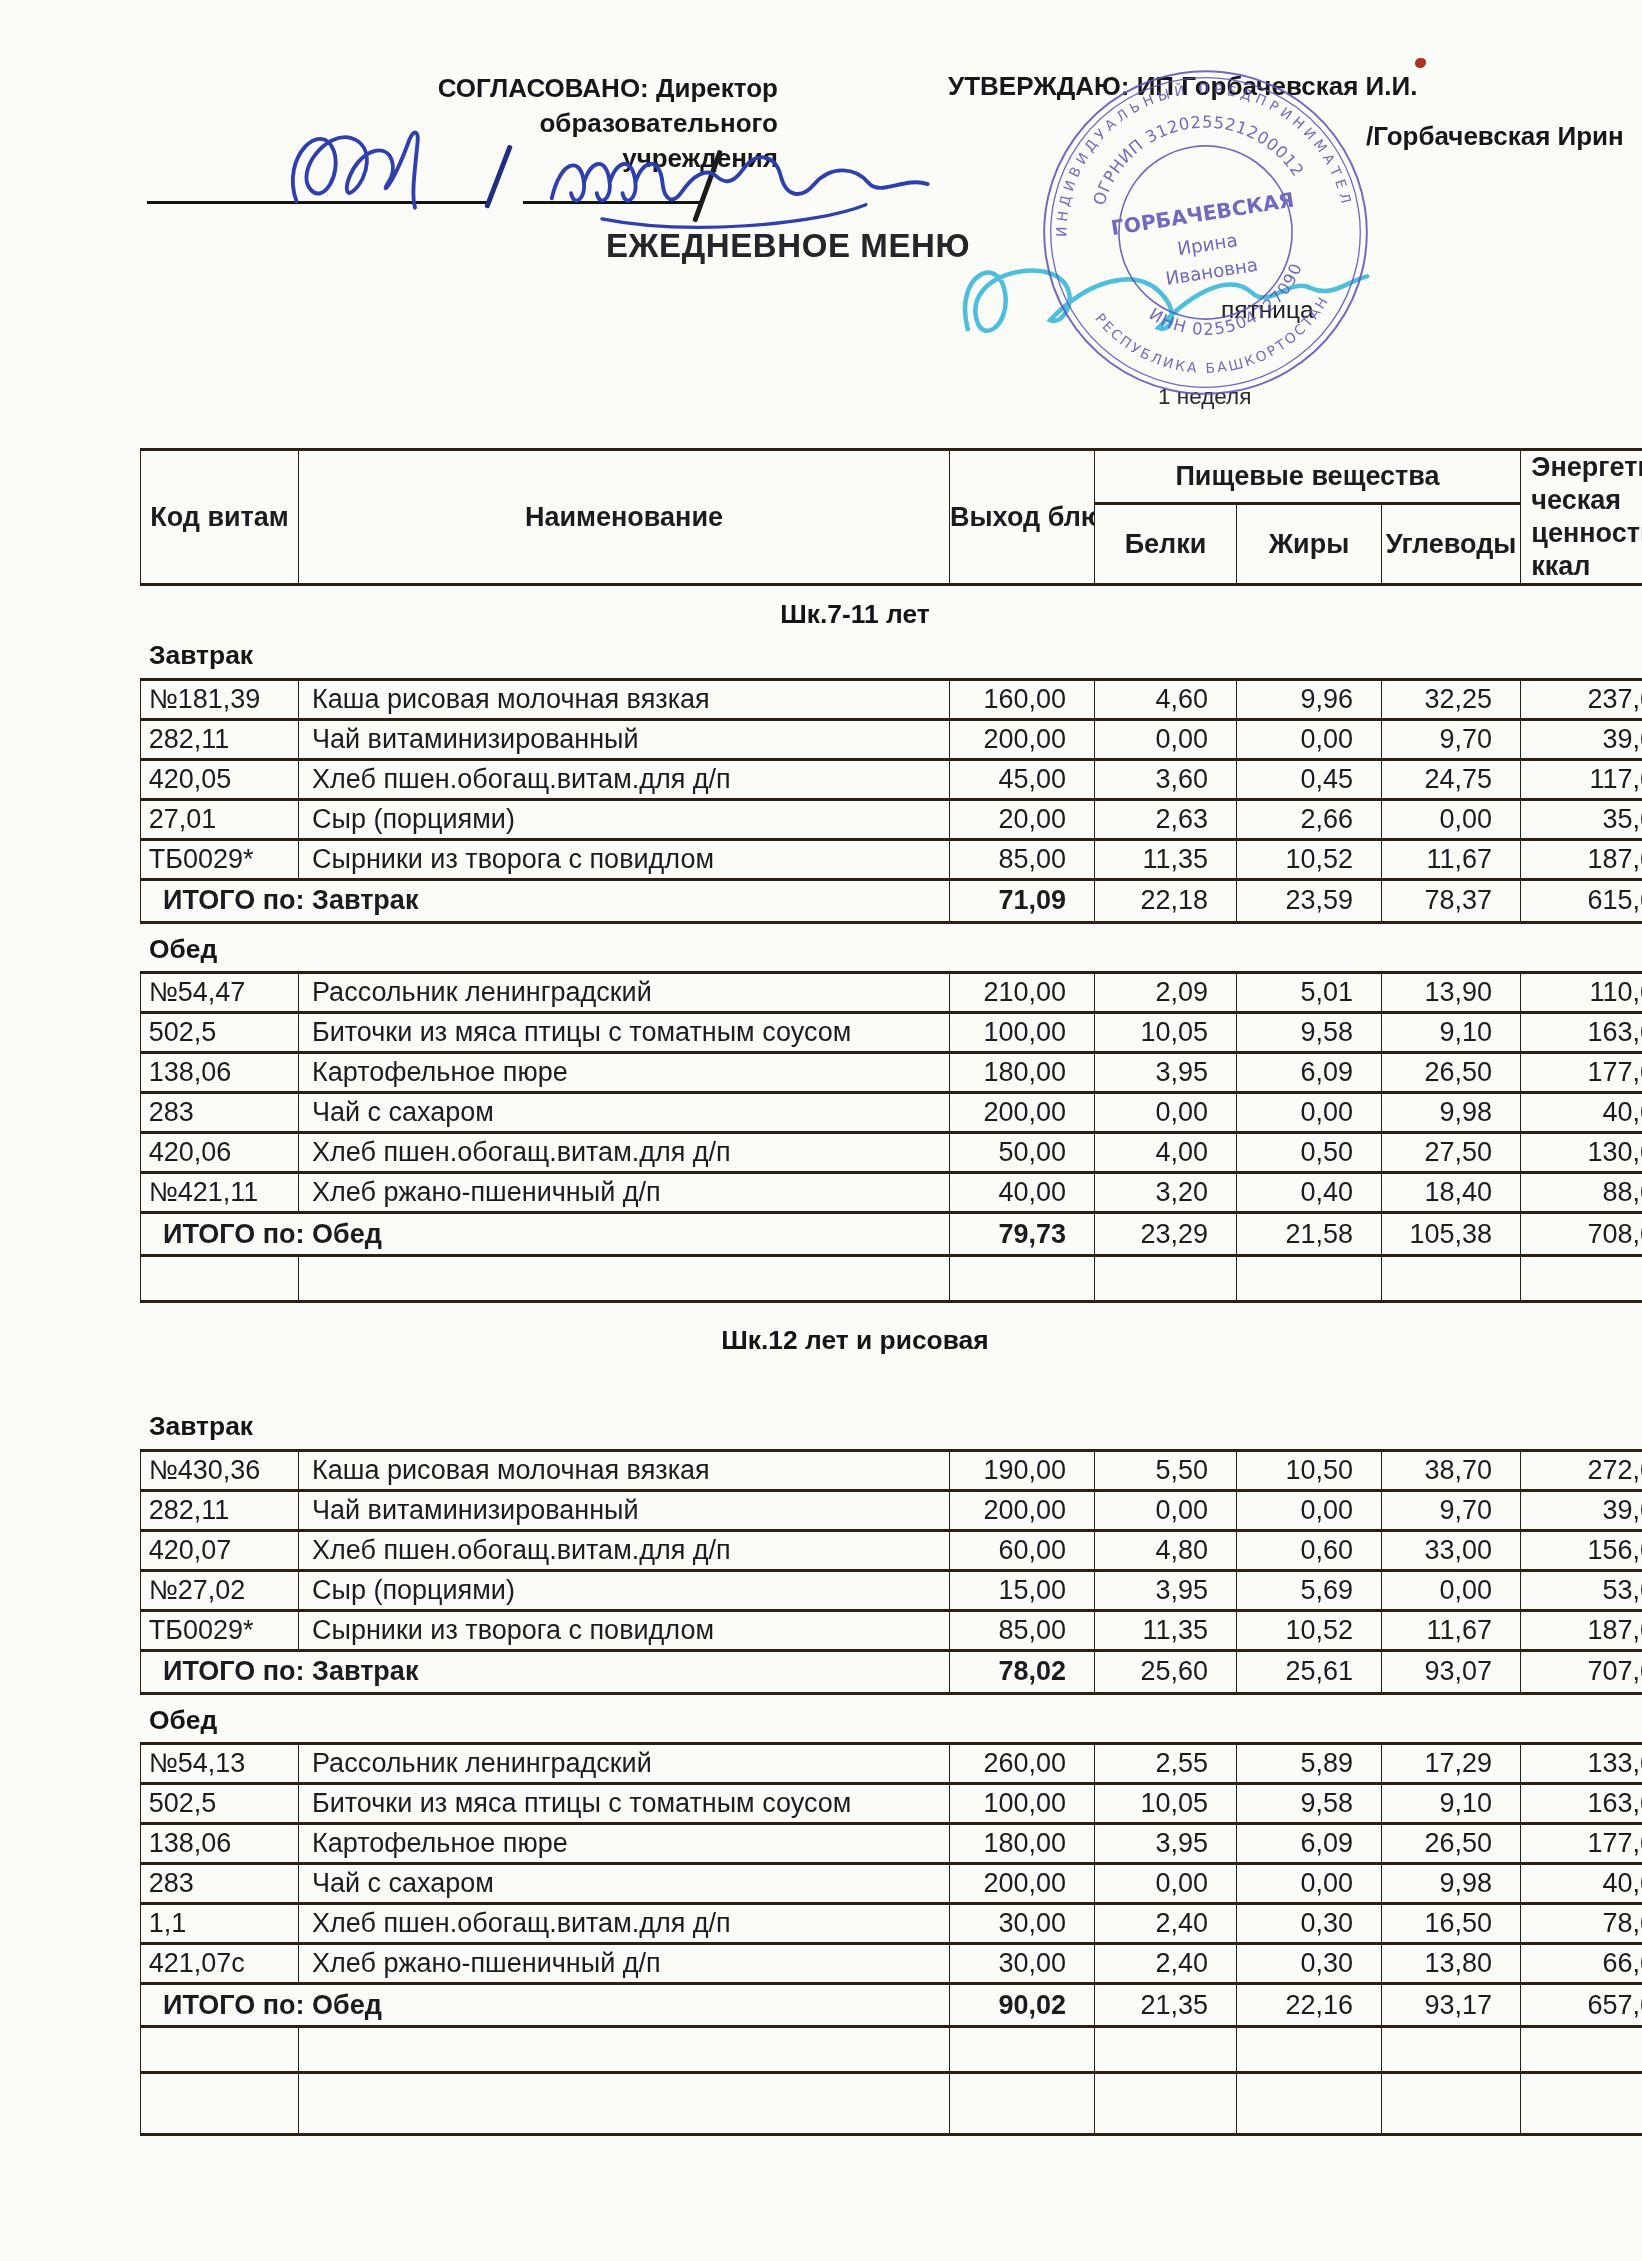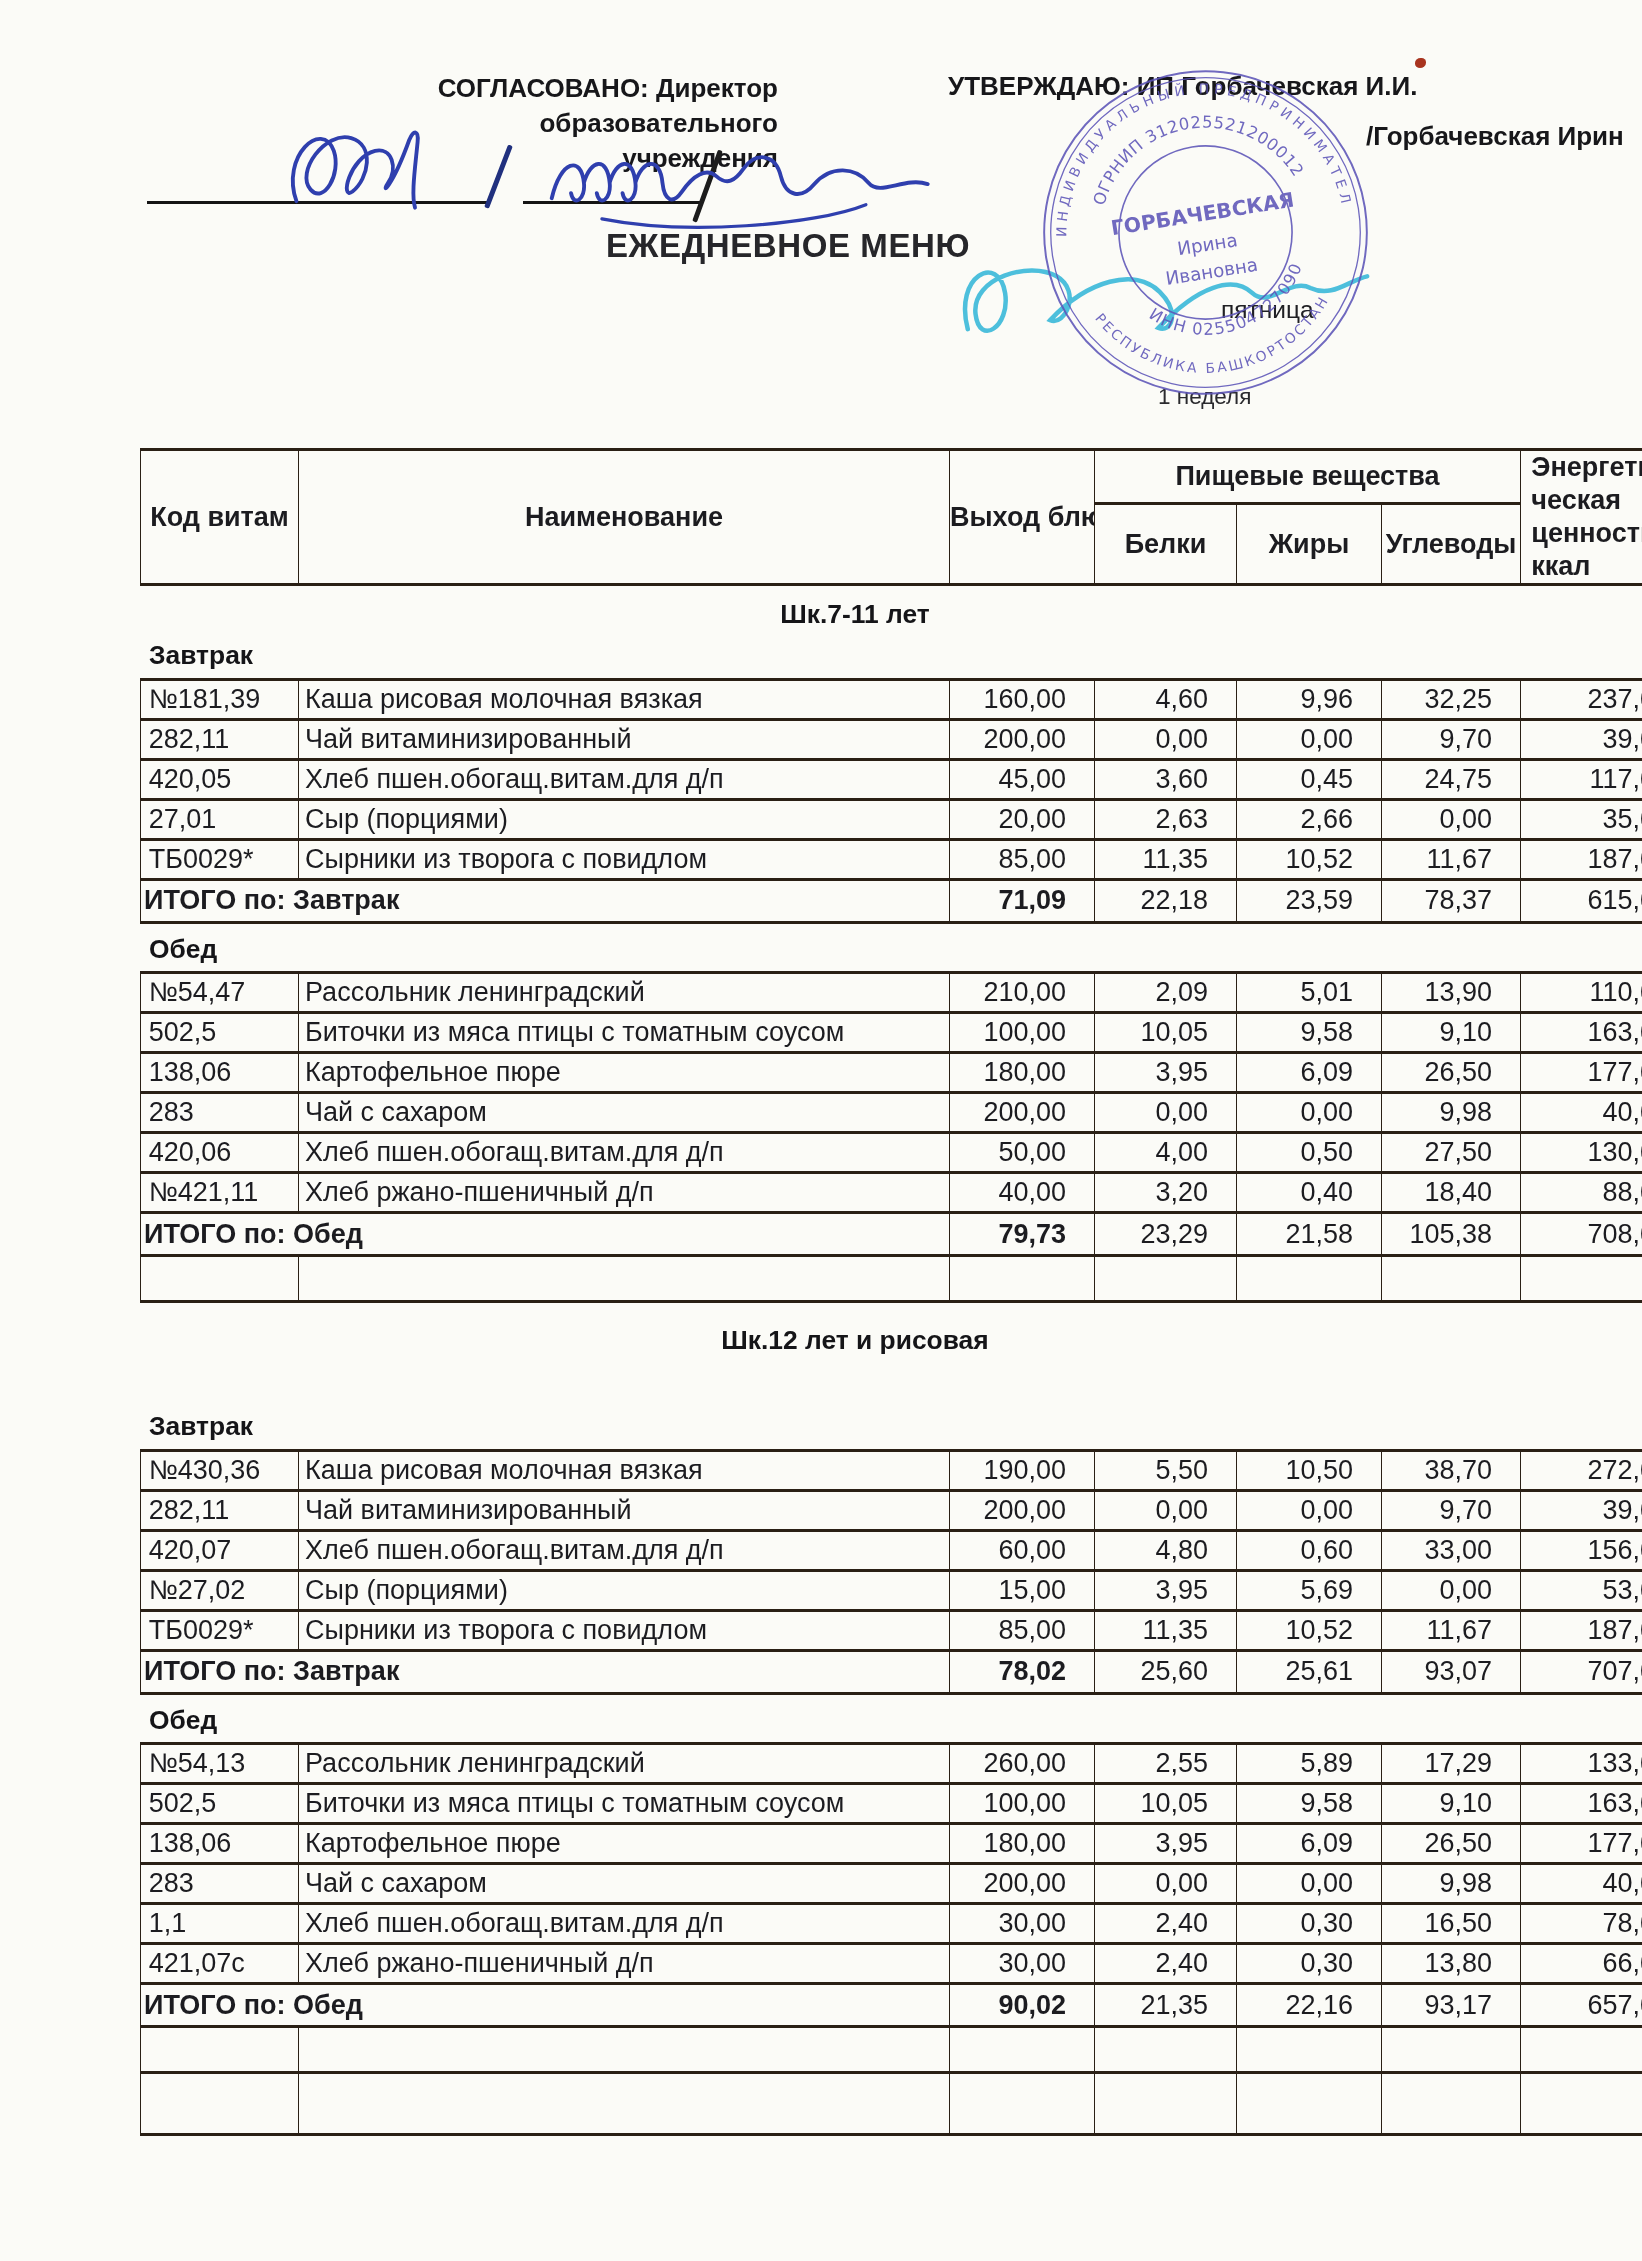--- a/index.html
+++ b/index.html
@@ -41,25 +41,25 @@
   table.grid td { border:1.9px solid #2a2015; border-top-width:3.2px; border-bottom-width:3.2px;
                   font-size:27px; color:#1c1c20; overflow:hidden; white-space:nowrap; }
   .head-table td { text-align:center; font-weight:700; font-size:26px;
                    white-space:normal; line-height:1.22; vertical-align:middle; }
   .head-table .h1 td { height:54px; }
   .head-table .h2 td { height:81px; }
   .energy-cell { text-align:left !important; padding-left:10.3px; }
   .energy-cell span { display:block; }
 
   .c-code { padding-left:7.7px;  height:40px; }
-  .c-name { padding-left:6px;  height:40px; }
+  .c-name { padding-left:13px;  height:40px; }
   .c-num  { text-align:right; padding-right:28px; height:40px; }
   .c-kcal { text-align:right; padding-right:70px; height:40px; }
   .total-row td { height:43px; }
-  .total-label { font-weight:700; padding-left:3px; }
+  .total-label { font-weight:700; padding-left:22px; }
   .total-out   { font-weight:700; }
   .er1 td { height:46px; }
   .er2 td { height:62px; }
 
   .section-title { width:1430px; text-align:center; font-weight:700;
                    font-size:26.4px; margin-top:13px; color:#151518; }
   .meal-label    { font-weight:700; font-size:26.4px; padding-left:9px;
                    margin:10.3px 0 6.4px; color:#151518; }
   .gap-lg { margin-top:55px; }
   .mt-lg  { margin-top:22px; }

